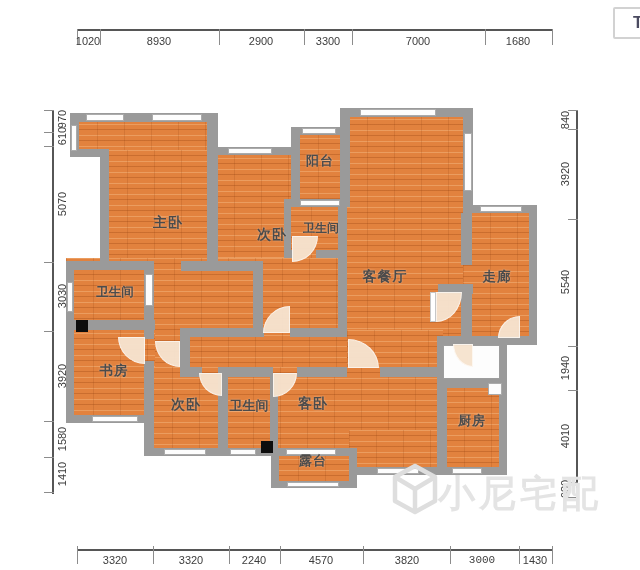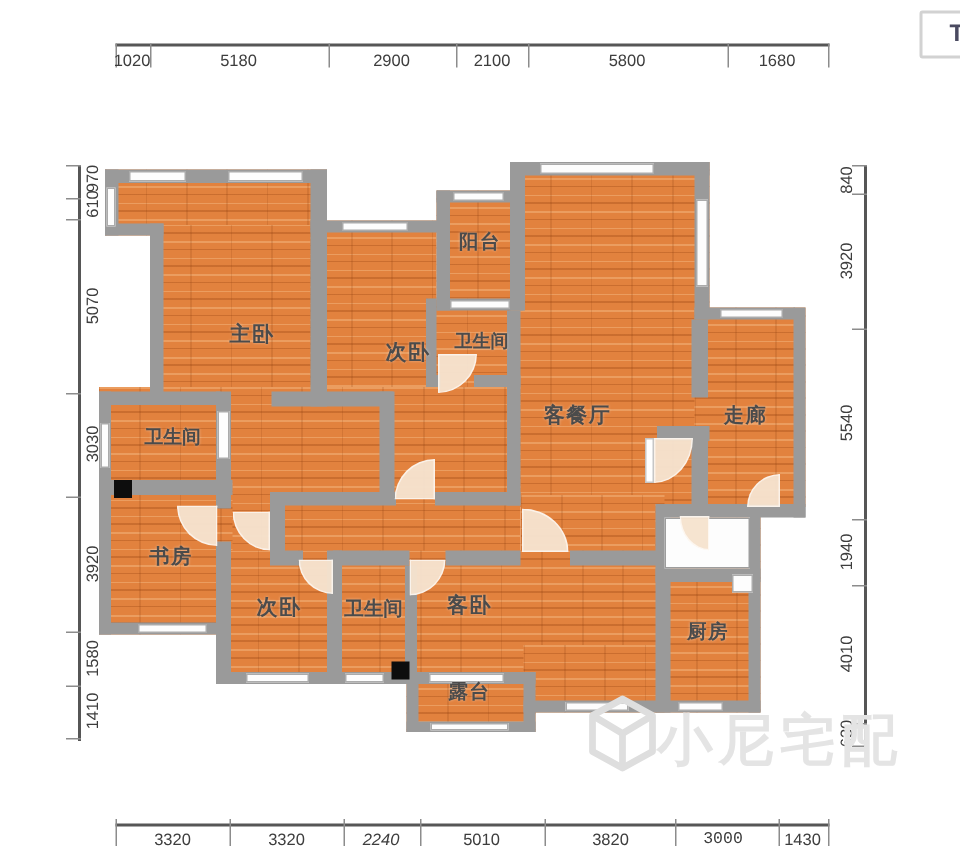--- a/index.html
+++ b/index.html
@@ -150,39 +150,39 @@
 
   <div class="dline" style="left:77px;top:29px;width:476px;height:2px;"></div>
   <div class="tick" style="left:77px;top:29px;width:1px;height:16px;"></div>
   <div class="tick" style="left:100px;top:29px;width:1px;height:16px;"></div>
   <div class="tick" style="left:219px;top:29px;width:1px;height:16px;"></div>
   <div class="tick" style="left:304px;top:29px;width:1px;height:16px;"></div>
   <div class="tick" style="left:352px;top:29px;width:1px;height:16px;"></div>
   <div class="tick" style="left:485px;top:29px;width:1px;height:16px;"></div>
   <div class="tick" style="left:552px;top:29px;width:1px;height:16px;"></div>
   <span class="dim" style="left:88px;top:41px;">1020</span>
-  <span class="dim" style="left:159px;top:41px;">5180</span>
+  <span class="dim" style="left:159px;top:41px;">8930</span>
   <span class="dim" style="left:261px;top:41px;">2900</span>
-  <span class="dim" style="left:328px;top:41px;">2100</span>
-  <span class="dim" style="left:418px;top:41px;">5800</span>
+  <span class="dim" style="left:328px;top:41px;">3300</span>
+  <span class="dim" style="left:418px;top:41px;">7000</span>
   <span class="dim" style="left:518px;top:41px;">1680</span>
 
   <div class="dline" style="left:77px;top:549px;width:476px;height:2px;"></div>
   <div class="tick" style="left:77px;top:546px;width:1px;height:18px;"></div>
   <div class="tick" style="left:153px;top:546px;width:1px;height:18px;"></div>
   <div class="tick" style="left:229px;top:546px;width:1px;height:18px;"></div>
   <div class="tick" style="left:280px;top:546px;width:1px;height:18px;"></div>
   <div class="tick" style="left:363px;top:546px;width:1px;height:18px;"></div>
   <div class="tick" style="left:450px;top:546px;width:1px;height:18px;"></div>
   <div class="tick" style="left:519px;top:546px;width:1px;height:18px;"></div>
   <div class="tick" style="left:552px;top:546px;width:1px;height:18px;"></div>
   <span class="dim" style="left:115px;top:560px;">3320</span>
   <span class="dim" style="left:191px;top:560px;">3320</span>
-  <span class="dim" style="left:254px;top:560px;font-style:italic;">2240</span>
-  <span class="dim" style="left:321px;top:560px;">5010</span>
+  <span class="dim" style="left:254px;top:560px;">2240</span>
+  <span class="dim" style="left:321px;top:560px;">4570</span>
   <span class="dim" style="left:407px;top:560px;text-align:center;">3820</span>
   <span class="dim" style="left:482px;top:560px;font-family:Liberation Mono, monospace;">3000</span>
   <span class="dim" style="left:535px;top:560px;">1430</span>
 
   <div class="dline" style="left:52px;top:110px;width:2px;height:384px;"></div>
   <div class="tick" style="left:44px;top:110px;width:10px;height:1px;"></div>
   <div class="tick" style="left:44px;top:132px;width:10px;height:1px;"></div>
   <div class="tick" style="left:44px;top:146px;width:10px;height:1px;"></div>
   <div class="tick" style="left:44px;top:262px;width:10px;height:1px;"></div>
   <div class="tick" style="left:44px;top:331px;width:10px;height:1px;"></div>

